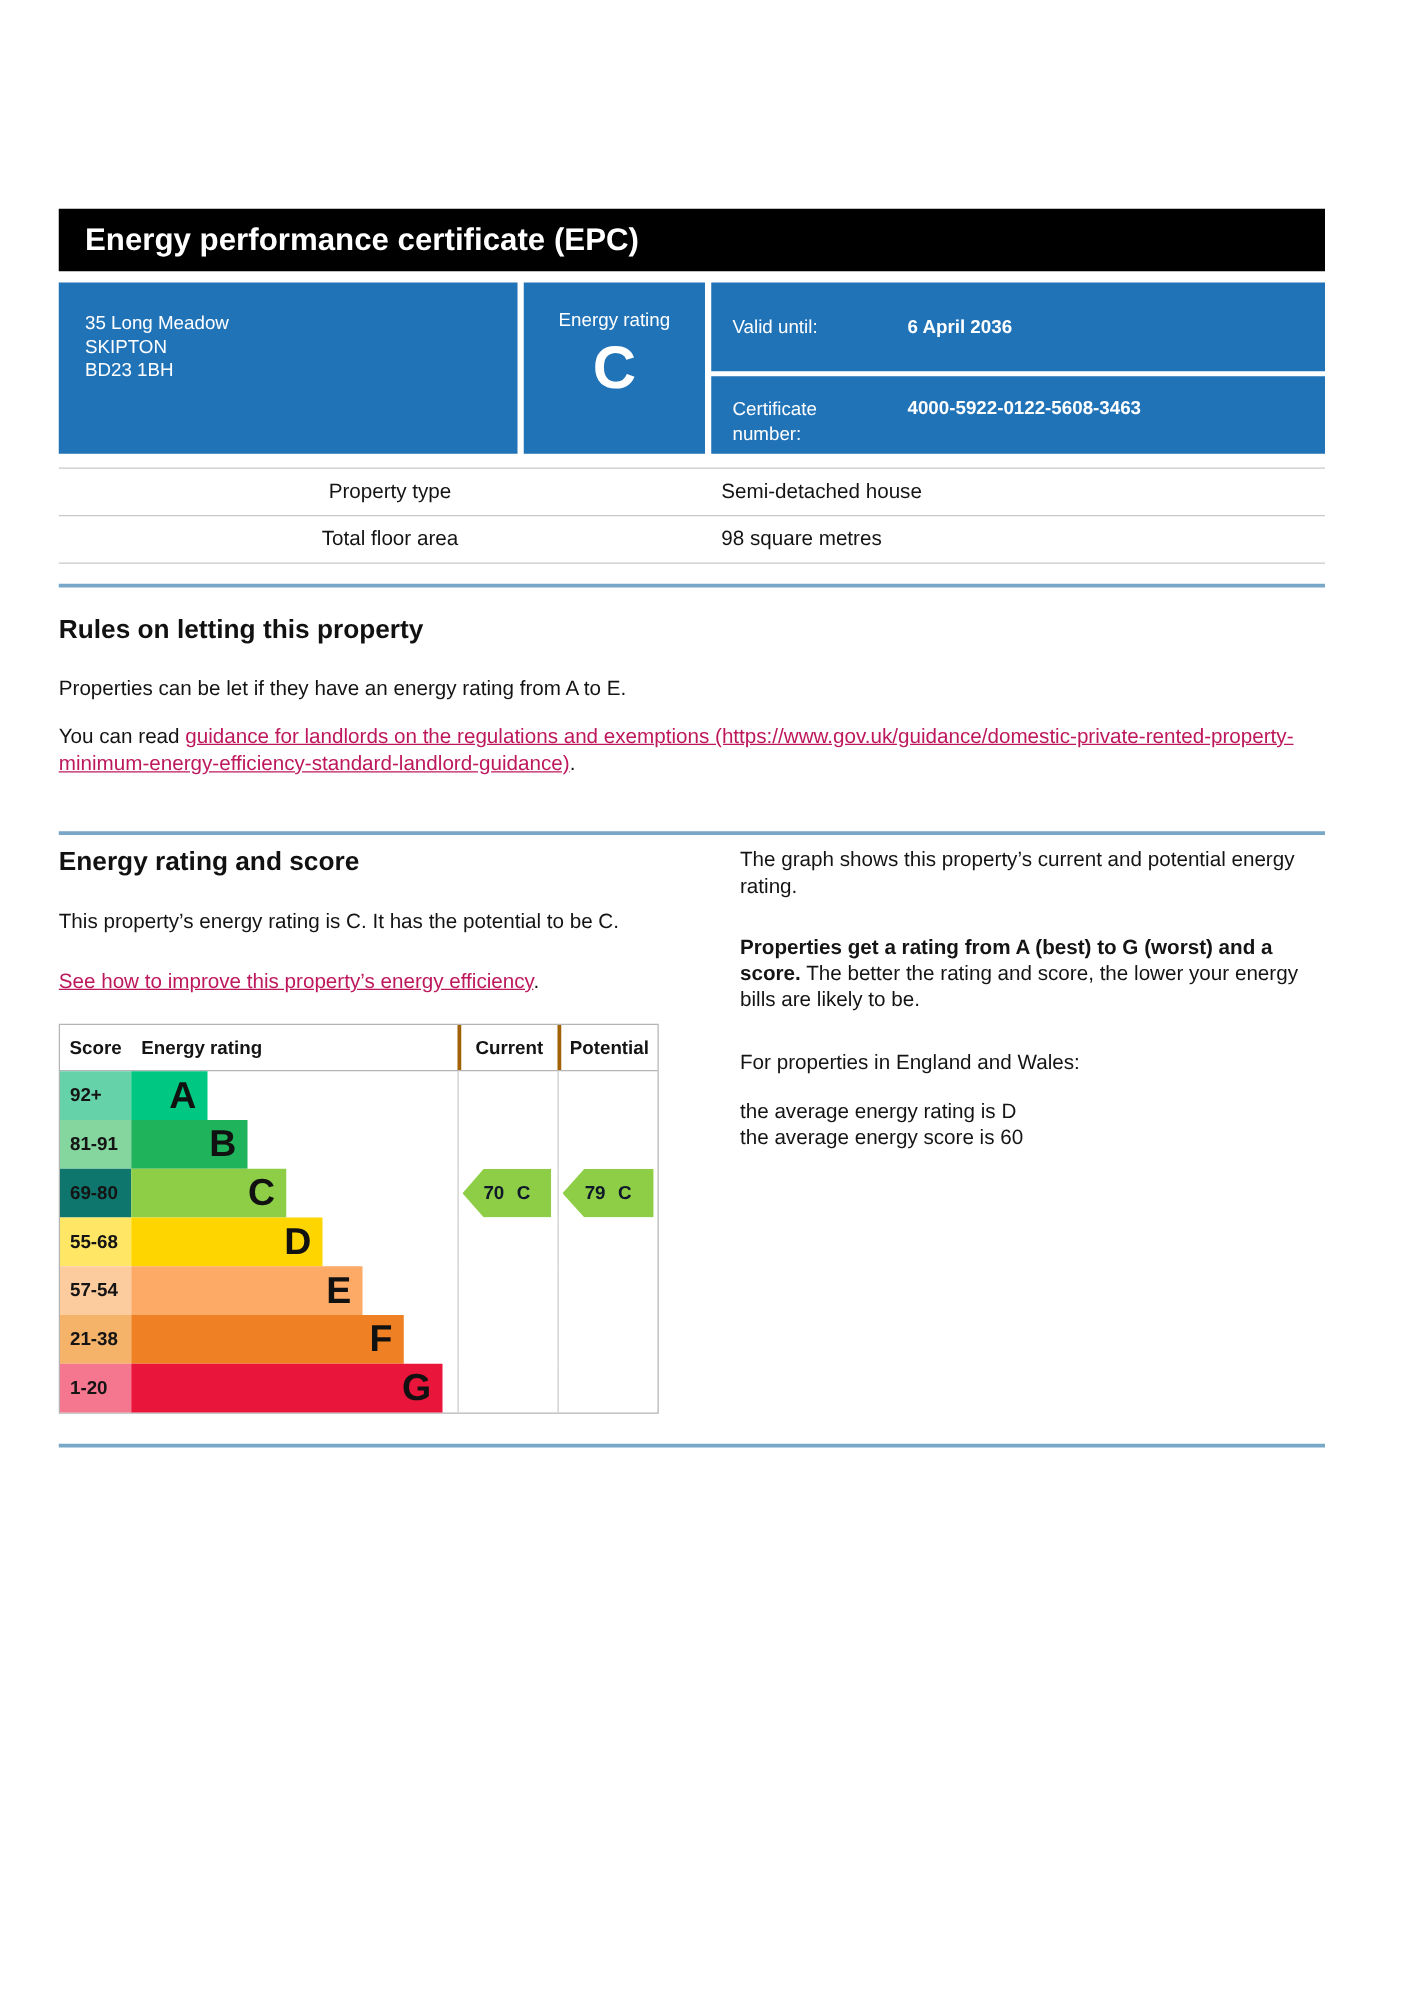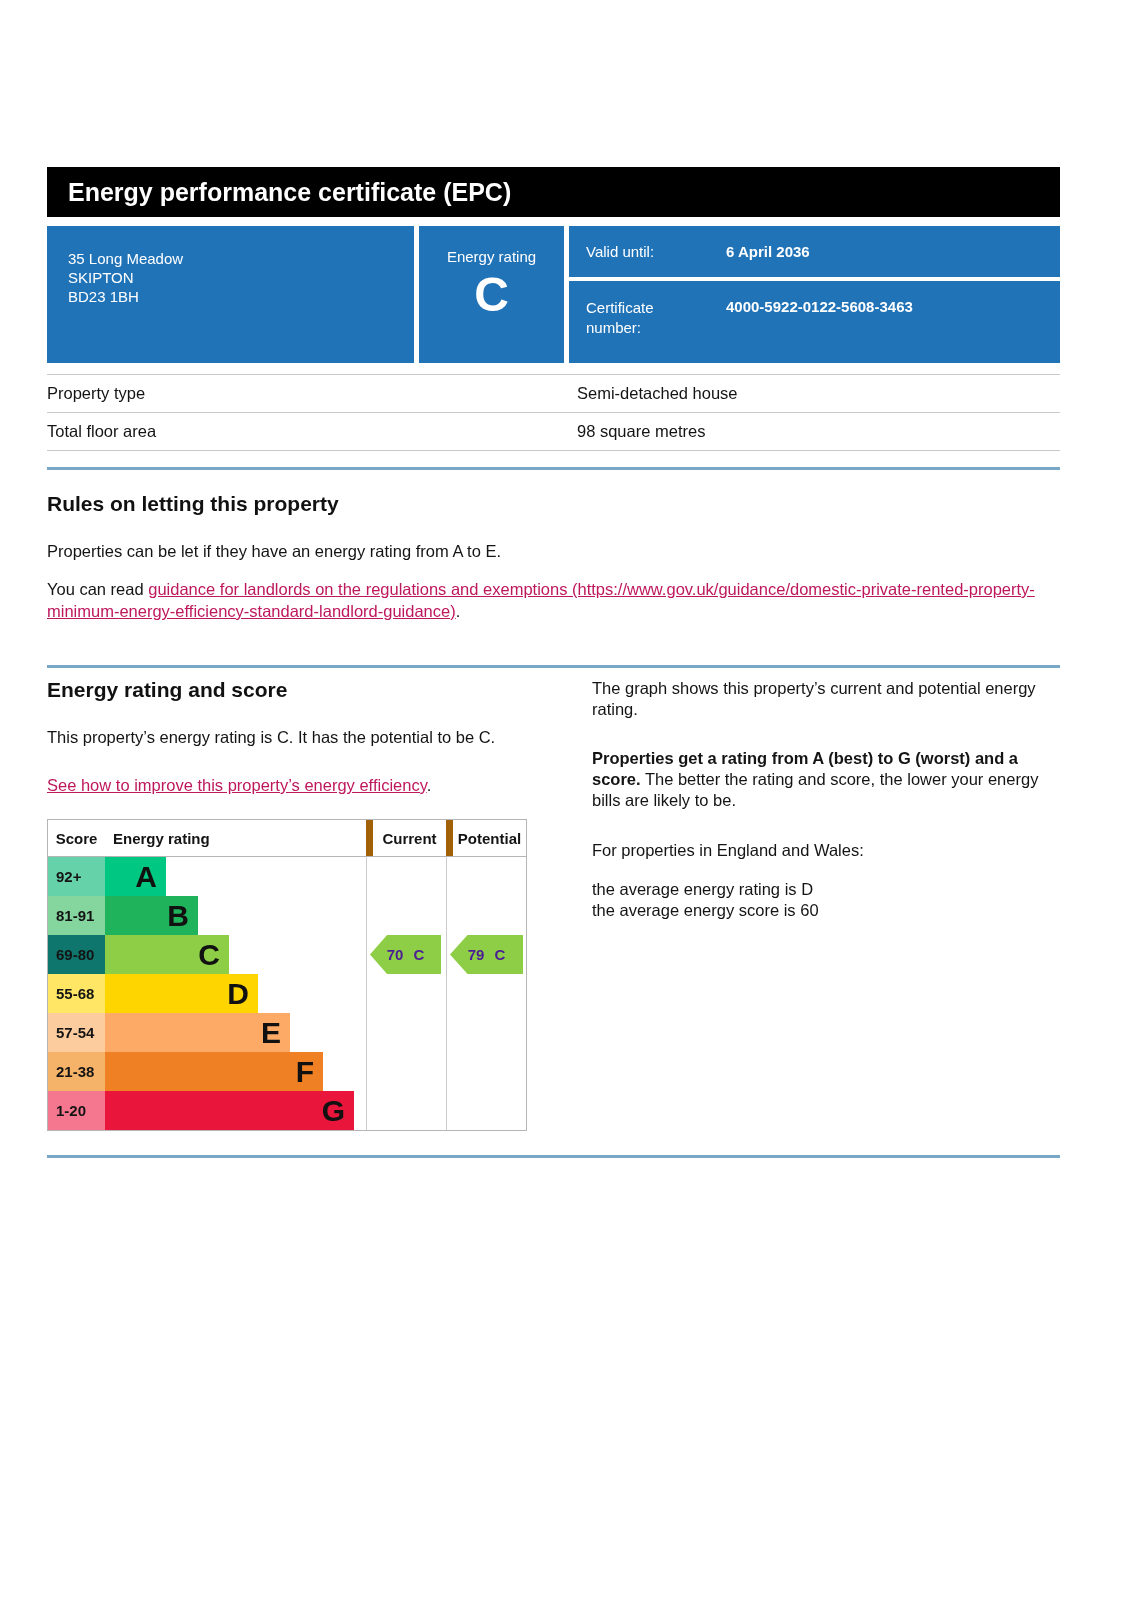--- a/index.html
+++ b/index.html
@@ -17,27 +17,27 @@
 
   
   .panels { display: flex; gap: 5px; margin-top: 9px; height: 137px; border-radius: 31px; }
   .panel { background: #2173b8; color: #ffffff; }
   .panel-address { width: 367px; padding: 23px 0 0 21px; font-size: 15px; line-height: 19px; }
   .panel-rating { width: 145px; text-align: center; padding-top: 22px; }
   .panel-rating .rating-label { font-size: 15px; }
   .panel-rating .rating-big { font-size: 48px; font-weight: bold; line-height: 1; margin-top: 6px; }
   .panel-right { flex: 1; display: flex; flex-direction: column; gap: 4px; background: #ffffff; }
   .panel-right .prow { background: #2173b8; display: flex; padding-left: 17px; }
-  .prow-valid { height: 51px; align-items: center; }
+  .prow-valid { height: 71px; align-items: center; }
   .prow-cert { flex: 1; padding-top: 17px; }
   .prow .lbl { width: 122px; margin-right: 18px; font-size: 15px; line-height: 20px; }
   .prow .val { font-weight: bold; font-size: 15px; }
 
   
-  .kv-table { margin-top: 11px; border-top: 1px solid #c9c9c9; font-size: 16.5px; }
+  .kv-table { margin-top: 11px; border-top: 1px solid #c9c9c9; font-size: 16.5px; text-align: center; }
   .kv-row { display: flex; height: 38px; align-items: center; border-bottom: 1px solid #c9c9c9; }
   .kv-label { width: 530px; }
 
   
   .divider { height: 3px; background: #79a7c7; }
   .d1 { margin-top: 16px; }
   .d2 { margin-top: 43px; }
   .d3 { margin-top: 24px; }
 
   .section-heading { margin: 0; font-size: 21px; font-weight: bold; color: #111; }
@@ -56,27 +56,27 @@
   .col-right p { line-height: 21px; }
   .cr-p2 { margin-top: 28px; }
   .cr-p3 { margin-top: 29px; }
   .cr-p4 { margin-top: 18px; }
 
   
   .chart { margin-top: 23px; width: 480px; border: 1px solid #b5b5b5; }
   .chart-head { display: flex; height: 37px; align-items: center; border-bottom: 1px solid #b5b5b5; font-weight: bold; font-size: 15px; }
   .ch-score { width: 57px; text-align: center; }
   .ch-rating { width: 261px; padding-left: 8px; }
-  .ch-current, .ch-potential { width: 80px; text-align: right; border-left: 7px solid #a16207; align-self: stretch; display: flex; align-items: center; justify-content: center; }
+  .ch-current, .ch-potential { width: 80px; text-align: right; border-left: 3px solid #a16207; align-self: stretch; display: flex; align-items: center; justify-content: center; }
   .band-row { display: flex; height: 39px; }
   .score-cell { width: 57px; padding-left: 8px; display: flex; align-items: center; font-size: 15px; font-weight: bold; }
   .rating-cell { width: 261px; }
   .bar { height: 39px; display: flex; align-items: center; justify-content: flex-end; padding-right: 9px; font-size: 30px; font-weight: bold; color: #111; }
   .current-cell, .potential-cell { width: 80px; border-left: 1px solid #cccccc; display: flex; align-items: center; }
-  .arrow { height: 39px; width: 71px; margin-left: 3px; clip-path: polygon(0 50%, 24% 0, 100% 0, 100% 100%, 24% 100%); display: flex; align-items: center; justify-content: center; gap: 10px; font-size: 15px; font-weight: bold; color: #4c1d95; }
+  .arrow { height: 39px; width: 71px; margin-left: 3px; clip-path: polygon(0 50%, 24% 0, 100% 0, 100% 100%, 24% 100%); display: flex; align-items: center; justify-content: center; gap: 10px; font-size: 15px; font-weight: bold; color: #0f172a; }
   .potential-cell .arrow { width: 73px; }
 </style>
 </head>
 <body>
 
 <div class="content">
 
   <div class="banner">
     <h1>Energy performance certificate (EPC)</h1>
   </div>

